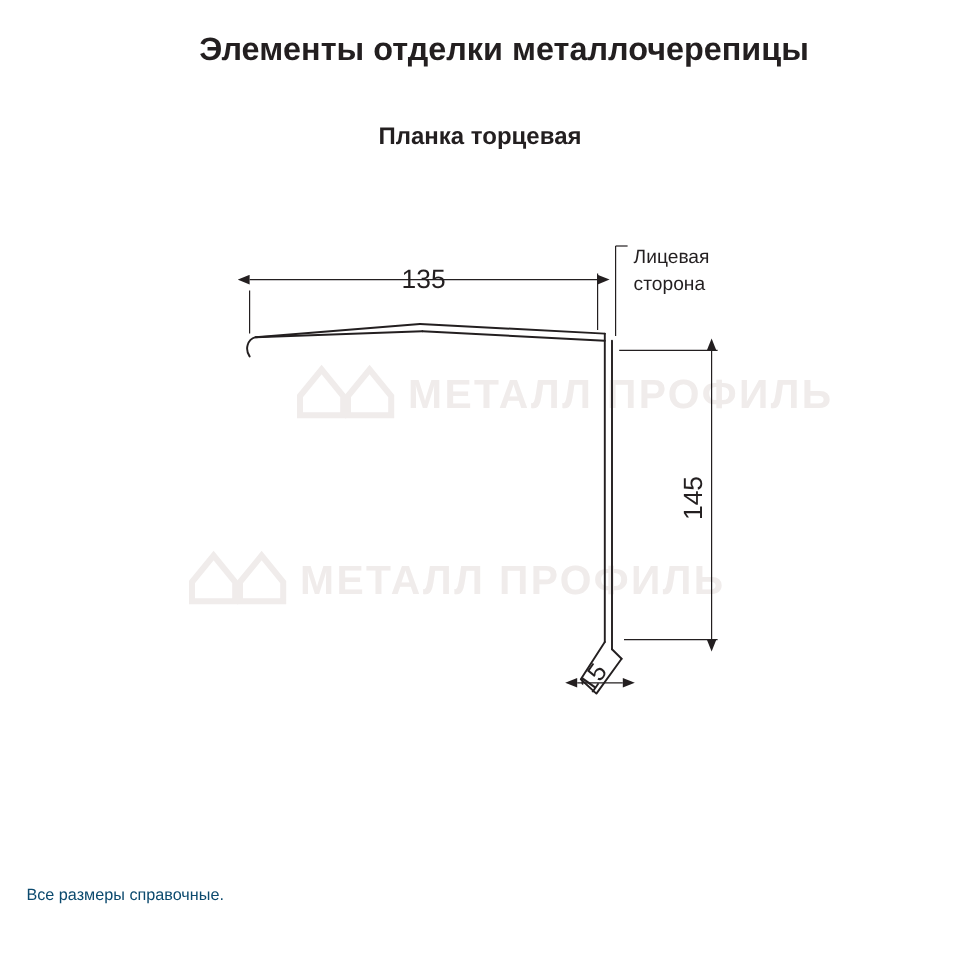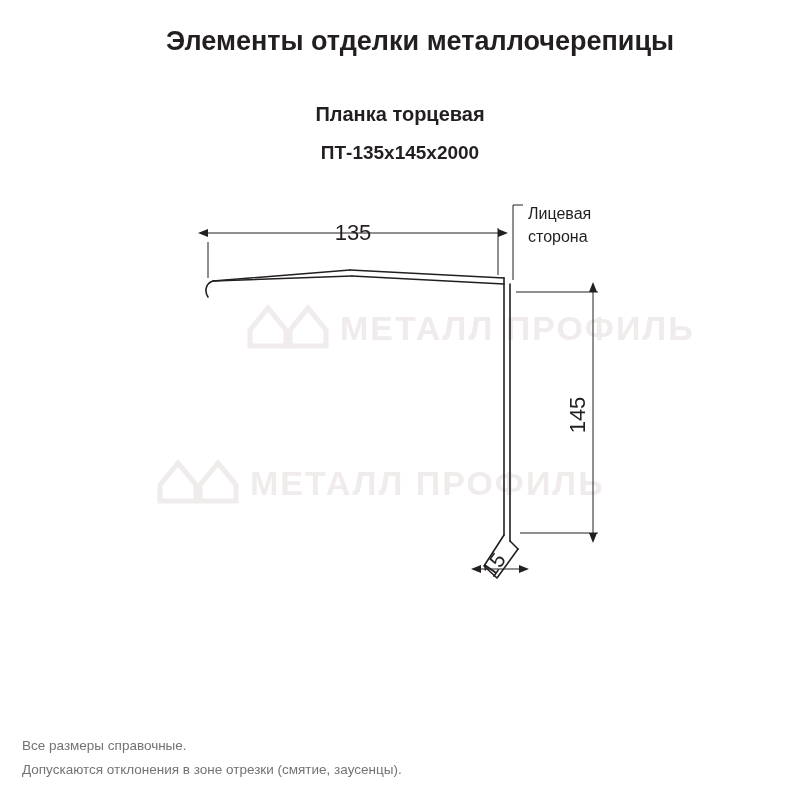--- a/index.html
+++ b/index.html
@@ -54,21 +54,21 @@
     position: absolute;
     left: 0;
     top: 0;
     width: 800px;
     height: 800px;
   }
   .footnote {
     position: absolute;
     left: 22px;
     font-size: 13.5px;
-    color: #737373;
+    color: #0c4a6e;
     white-space: nowrap;
   }
   .footnote.l1 { top: 738px; }
   .footnote.l2 { top: 762px; }
   .wm {
     position: absolute;
     pointer-events: none;
     opacity: 1;
   }
 </style>
@@ -93,21 +93,20 @@
       </g>
       <g fill="#efebea" font-family="Liberation Sans, sans-serif" font-weight="bold" font-size="34" letter-spacing="2">
         <text x="340" y="340" fill="#f0eceb">МЕТАЛЛ ПРОФИЛЬ</text>
         <text x="250" y="495" fill="#f0eceb">МЕТАЛЛ ПРОФИЛЬ</text>
       </g>
     </svg>
   </div>
 
   <div class="title">Элементы отделки металлочерепицы</div>
   <div class="subtitle">Планка торцевая</div>
-  <div class="code">ПТ-135x145x2000</div>
 
   <div class="drawing">
     <svg width="800" height="800" viewBox="0 0 800 800" xmlns="http://www.w3.org/2000/svg">
       <defs>
         <marker id="arrL" markerWidth="12" markerHeight="12" refX="10" refY="4" orient="auto">
           <path d="M10,0 L0,4 L10,8 z" fill="#231f20"></path>
         </marker>
         <marker id="arrR" markerWidth="12" markerHeight="12" refX="2" refY="4" orient="auto">
           <path d="M2,0 L12,4 L2,8 z" fill="#231f20"></path>
         </marker>
@@ -150,14 +149,13 @@
       <g stroke="#231f20" stroke-width="1" fill="none">
         <line x1="513" y1="280" x2="513" y2="205"></line>
         <line x1="513" y1="205" x2="523" y2="205"></line>
       </g>
       <text x="528" y="219" font-family="Liberation Sans, sans-serif" font-size="16" fill="#231f20">Лицевая</text>
       <text x="528" y="242" font-family="Liberation Sans, sans-serif" font-size="16" fill="#231f20">сторона</text>
     </svg>
   </div>
 
   <div class="footnote l1">Все размеры справочные.</div>
-  <div class="footnote l2">Допускаются отклонения в зоне отрезки (смятие, заусенцы).</div>
 </div>
 
 </body></html>

